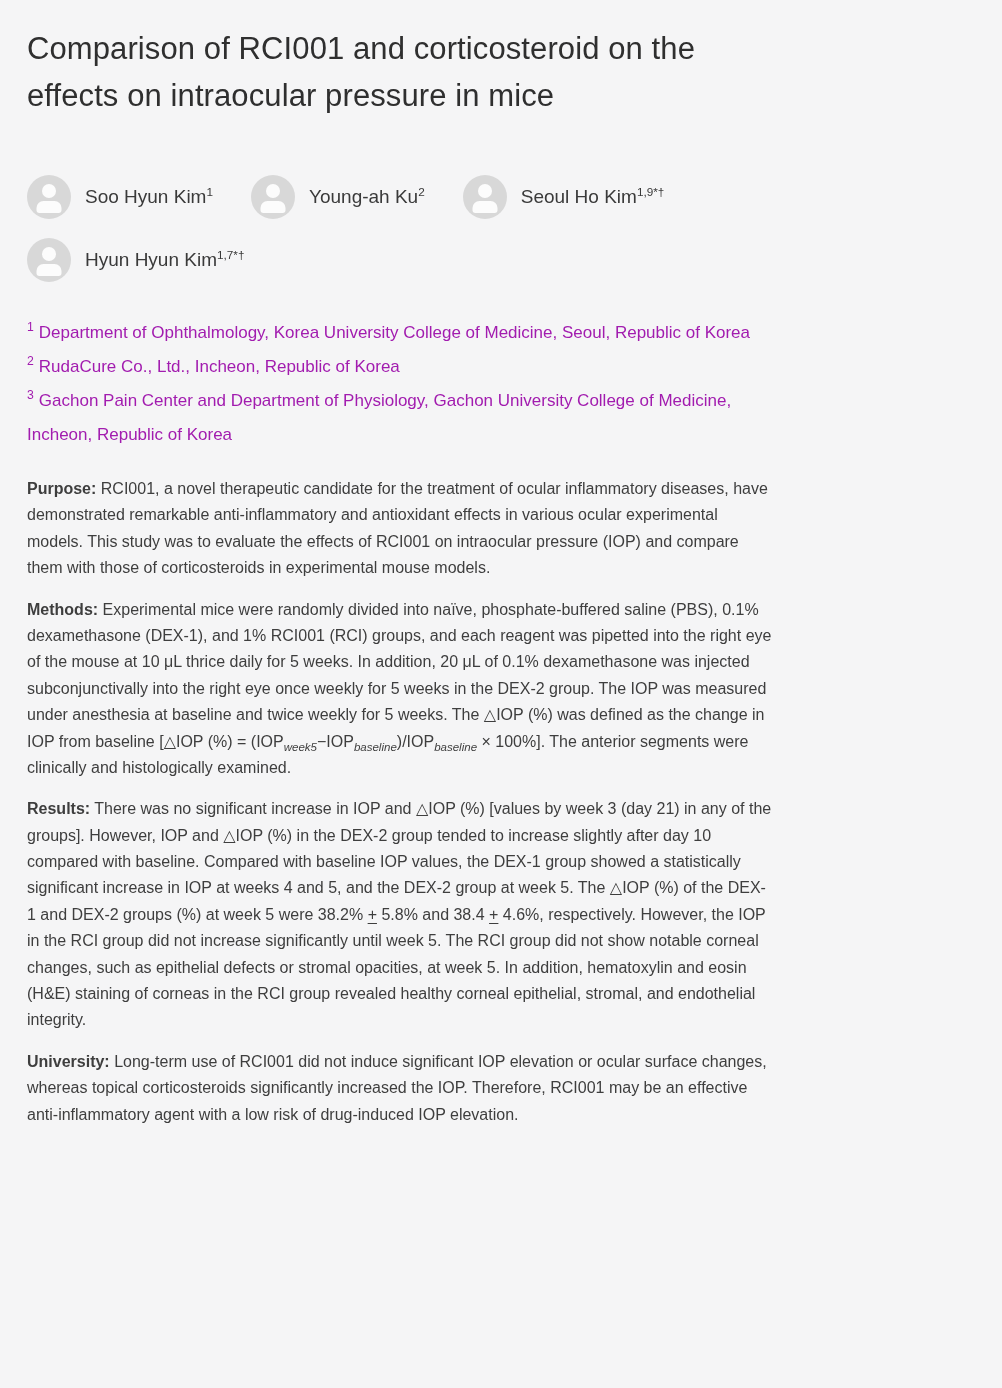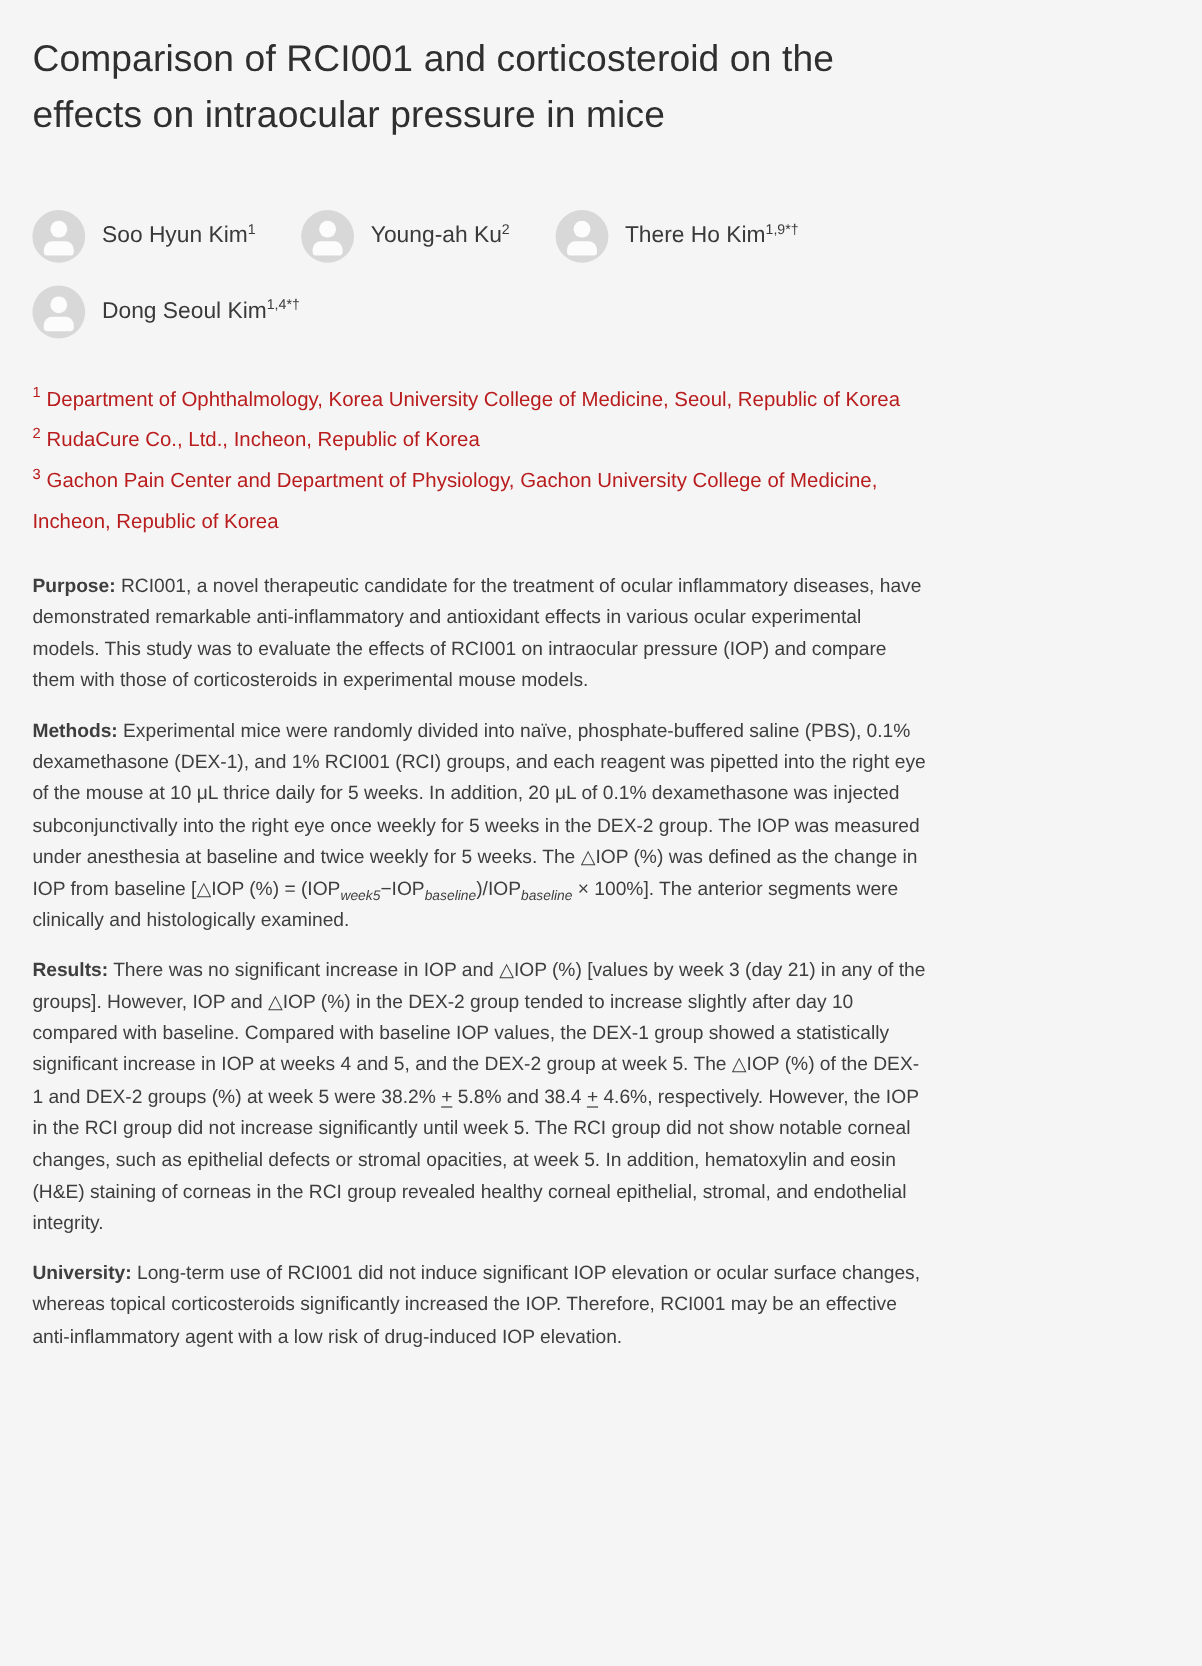--- a/index.html
+++ b/index.html
@@ -71,21 +71,21 @@
     white-space: nowrap;
   }
   .author-name sup {
     font-size: 0.62em;
     line-height: 0;
   }
   .affiliations {
     margin-top: 34px;
     font-size: 17px;
     line-height: 2.0;
-    color: #b91c1c;
+    color: #a21caf;
   }
   .affiliation sup {
     font-size: 0.72em;
     line-height: 0;
     margin-right: 5px;
   }
   .abstract {
     margin-top: 24px;
   }
   .abstract p {
@@ -125,28 +125,28 @@
           <span class="head"></span>
           <span class="shoulders"></span>
         </span>
       <span class="author-name"><span>Young-ah Ku</span><sup>2</sup></span>
     </div>
     <div class="author">
       <span class="avatar">
           <span class="head"></span>
           <span class="shoulders"></span>
         </span>
-      <span class="author-name"><span>There Ho Kim</span><sup>1,9*†</sup></span>
+      <span class="author-name"><span>Seoul Ho Kim</span><sup>1,9*†</sup></span>
     </div>
     <div class="author">
       <span class="avatar">
           <span class="head"></span>
           <span class="shoulders"></span>
         </span>
-      <span class="author-name"><span>Dong Seoul Kim</span><sup>1,4*†</sup></span>
+      <span class="author-name"><span>Hyun Hyun Kim</span><sup>1,7*†</sup></span>
     </div>
   </div>
 
   <div class="affiliations">
     <div class="affiliation"><sup>1</sup><span>Department of Ophthalmology, Korea University College of Medicine, Seoul, Republic of Korea</span></div>
     <div class="affiliation"><sup>2</sup><span>RudaCure Co., Ltd., Incheon, Republic of Korea</span></div>
     <div class="affiliation"><sup>3</sup><span>Gachon Pain Center and Department of Physiology, Gachon University College of Medicine, Incheon, Republic of Korea</span></div>
   </div>
 
   <div class="abstract">

